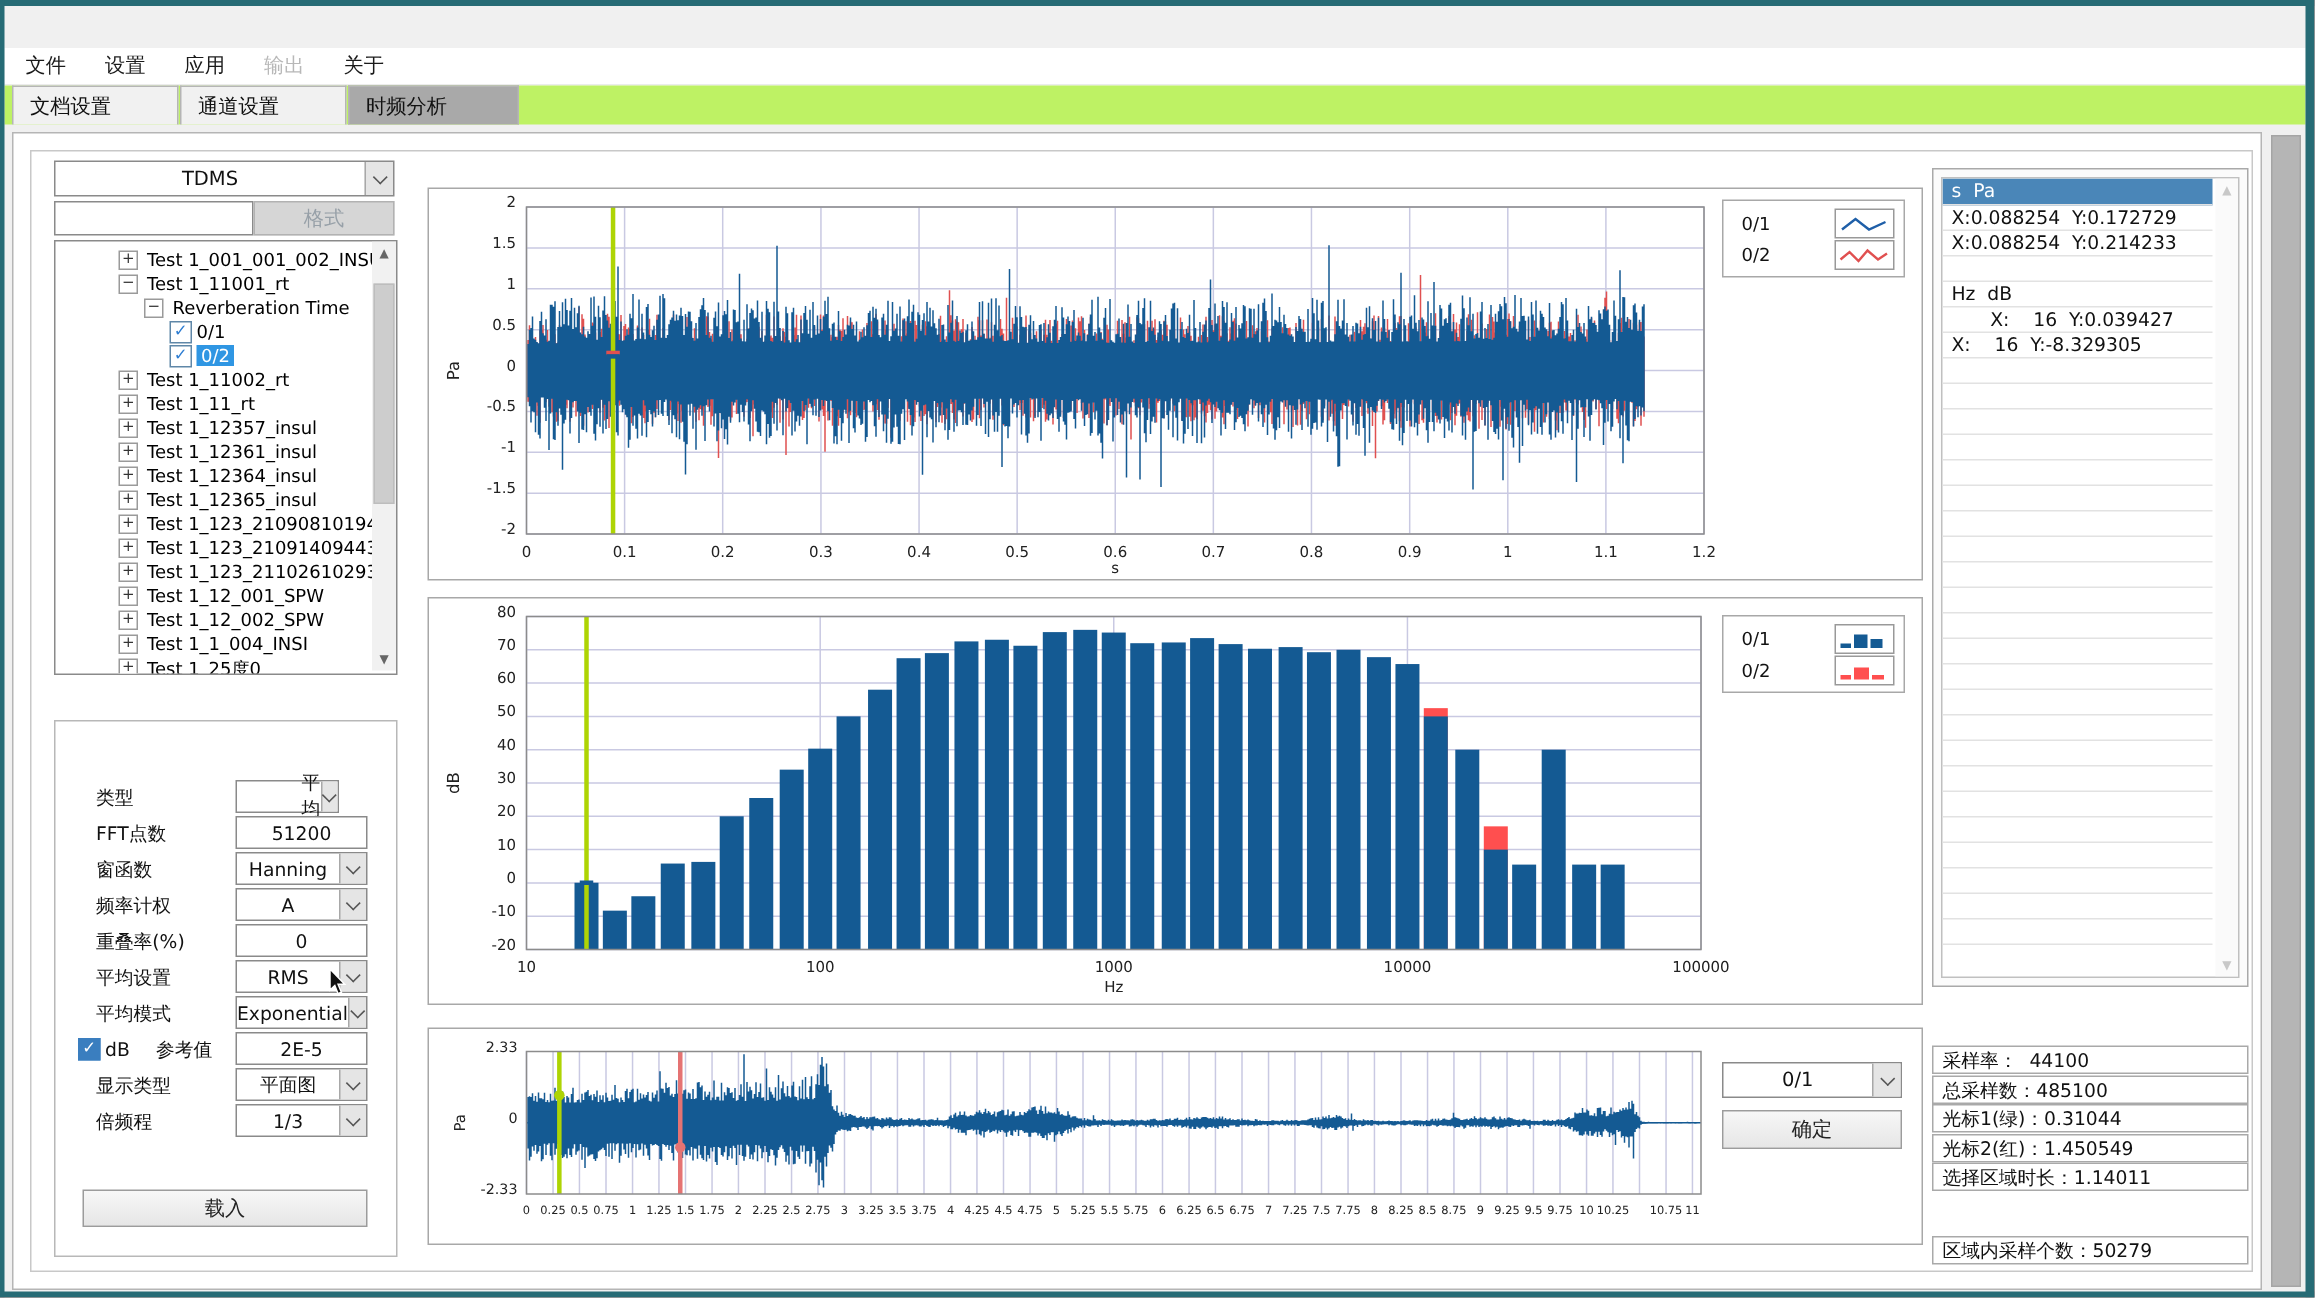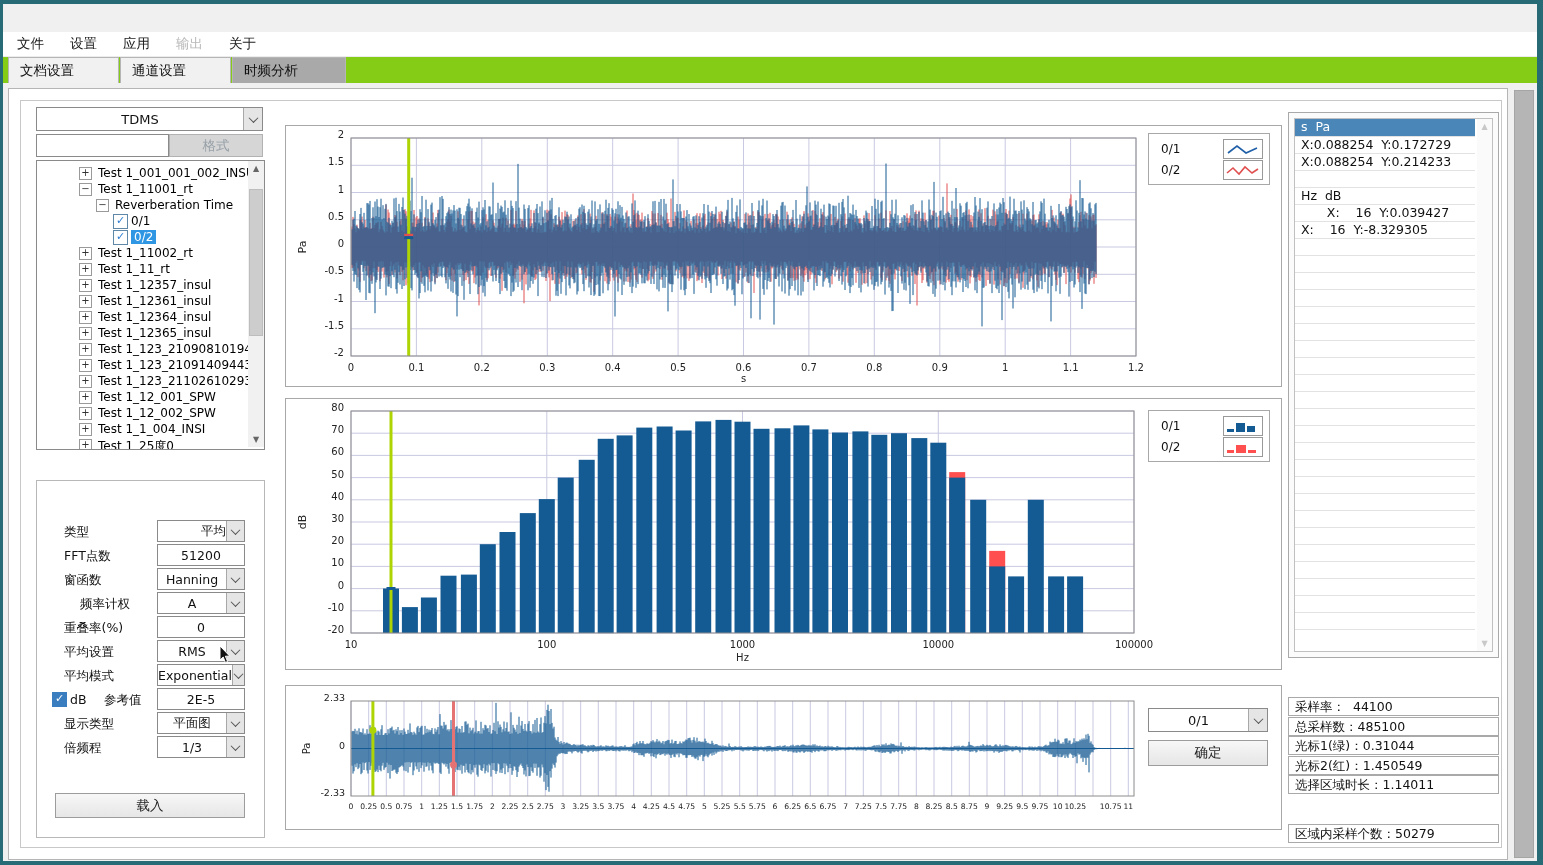--- a/index.html
+++ b/index.html
@@ -9,21 +9,21 @@
   #titlebar{position:absolute;left:3px;top:4px;width:1534px;height:28px;background:#fff;}
   #app-logo{position:absolute;left:30px;top:4px;width:20px;height:20px;
     background:repeating-linear-gradient(105deg,#2a6cc0 0 3px,#ffffff 3px 5px);border:1px solid #2a6cc0;box-sizing:border-box;}
   #title-text{position:absolute;left:58px;top:6px;font-size:13px;color:#9a9a9a;letter-spacing:1px;}
   #win-controls{position:absolute;right:0;top:0;height:28px;display:flex;}
   .win-btn{width:46px;height:28px;display:flex;align-items:center;justify-content:center;color:#8a8a8a;font-size:12px;}
   .win-btn .sq{width:10px;height:10px;border:1px solid #d2d2d2;}
   #menubar{position:absolute;left:3px;top:32px;width:1534px;height:25px;background:#fff;border-bottom:1px solid #ececec;display:flex;align-items:center;padding-left:14px;box-sizing:border-box;}
   .menu-item{margin-right:26px;font-size:13.5px;color:#1a1a1a;}
   .menu-item.disabled{color:#b8b8b8;}
-  #tabbar{position:absolute;left:3px;top:57px;width:1534px;height:26px;background:#84cc16;display:flex;padding-left:5px;box-sizing:border-box;}
+  #tabbar{position:absolute;left:3px;top:57px;width:1534px;height:26px;background:#bef264;display:flex;padding-left:5px;box-sizing:border-box;}
   .tab{height:26px;display:flex;align-items:center;justify-content:flex-start;padding-left:11px;width:111px;
        font-size:13.5px;color:#111;background:#f1f1f1;border:1px solid #b5b5b5;border-bottom:none;box-sizing:border-box;margin-right:1px;}
   .tab.active{background:#a9a9a9;}
   #outer-box{position:absolute;left:8px;top:88px;width:1498px;height:770px;background:#fff;border:1px solid #b5b5b5;}
   #inner-box{position:absolute;left:20px;top:100px;width:1480px;height:746px;border:1px solid #c8c8c8;}
   .combo{position:absolute;display:flex;height:24px;border:1px solid #8a8a8a;background:#fff;box-sizing:border-box;}
   .combo-val{flex:1;display:flex;align-items:center;justify-content:center;font-size:13px;color:#111;}
   .combo-btn{width:18px;background:#e5e5e5;border-left:1px solid #a8a8a8;display:flex;align-items:center;justify-content:center;}
   .chev{display:inline-block;width:6px;height:6px;border-right:1.6px solid #555;border-bottom:1.6px solid #555;transform:rotate(45deg) translate(-1px,-1px);}
   .tinput{position:absolute;background:#fff;border:1px solid #8a8a8a;box-sizing:border-box;font-size:13px;display:flex;align-items:center;justify-content:center;color:#111;}
@@ -441,38 +441,38 @@
     </div>
 
   <div id="right-scroll"></div>
 
   <div id="cursor-arrow">
     <svg width="13" height="18" viewBox="0 0 13 18">
       <polygon points="1,0 1,14 4.2,11 6.4,16.5 8.6,15.5 6.4,10.2 10.8,10.2" fill="#111" stroke="#fff" stroke-width="1"></polygon>
     </svg>
   </div>
 <span class="fld-label" style="left: 64px; top: 524px;">类型</span>
-    <div class="ctl" style="left: 157px; top: 520px; width: 88px; padding-left: 43px;">
+    <div class="ctl" style="left: 157px; top: 520px; width: 69px; padding-left: 43px;">
       <span class="ctl-val">平均</span>
       <span class="ctl-btn">
         <span class="chev"></span>
       </span>
     </div>
     <span class="fld-label" style="left: 64px; top: 548px;">FFT点数</span>
     <div class="ctl" style="left: 157px; top: 544px; width: 88px;">
       <span class="ctl-val">51200</span>
     </div>
     <span class="fld-label" style="left: 64px; top: 572px;">窗函数</span>
     <div class="ctl" style="left: 157px; top: 568px; width: 88px;">
       <span class="ctl-val">Hanning</span>
       <span class="ctl-btn">
         <span class="chev"></span>
       </span>
     </div>
-    <span class="fld-label" style="left: 64px; top: 596px; margin-left: 16px;">频率计权</span>
+    <span class="fld-label" style="left: 64px; top: 596px;">频率计权</span>
     <div class="ctl" style="left: 157px; top: 592px; width: 88px;">
       <span class="ctl-val">A</span>
       <span class="ctl-btn">
         <span class="chev"></span>
       </span>
     </div>
     <span class="fld-label" style="left: 64px; top: 620px;">重叠率(%)</span>
     <div class="ctl" style="left: 157px; top: 616px; width: 88px;">
       <span class="ctl-val">0</span>
     </div>

